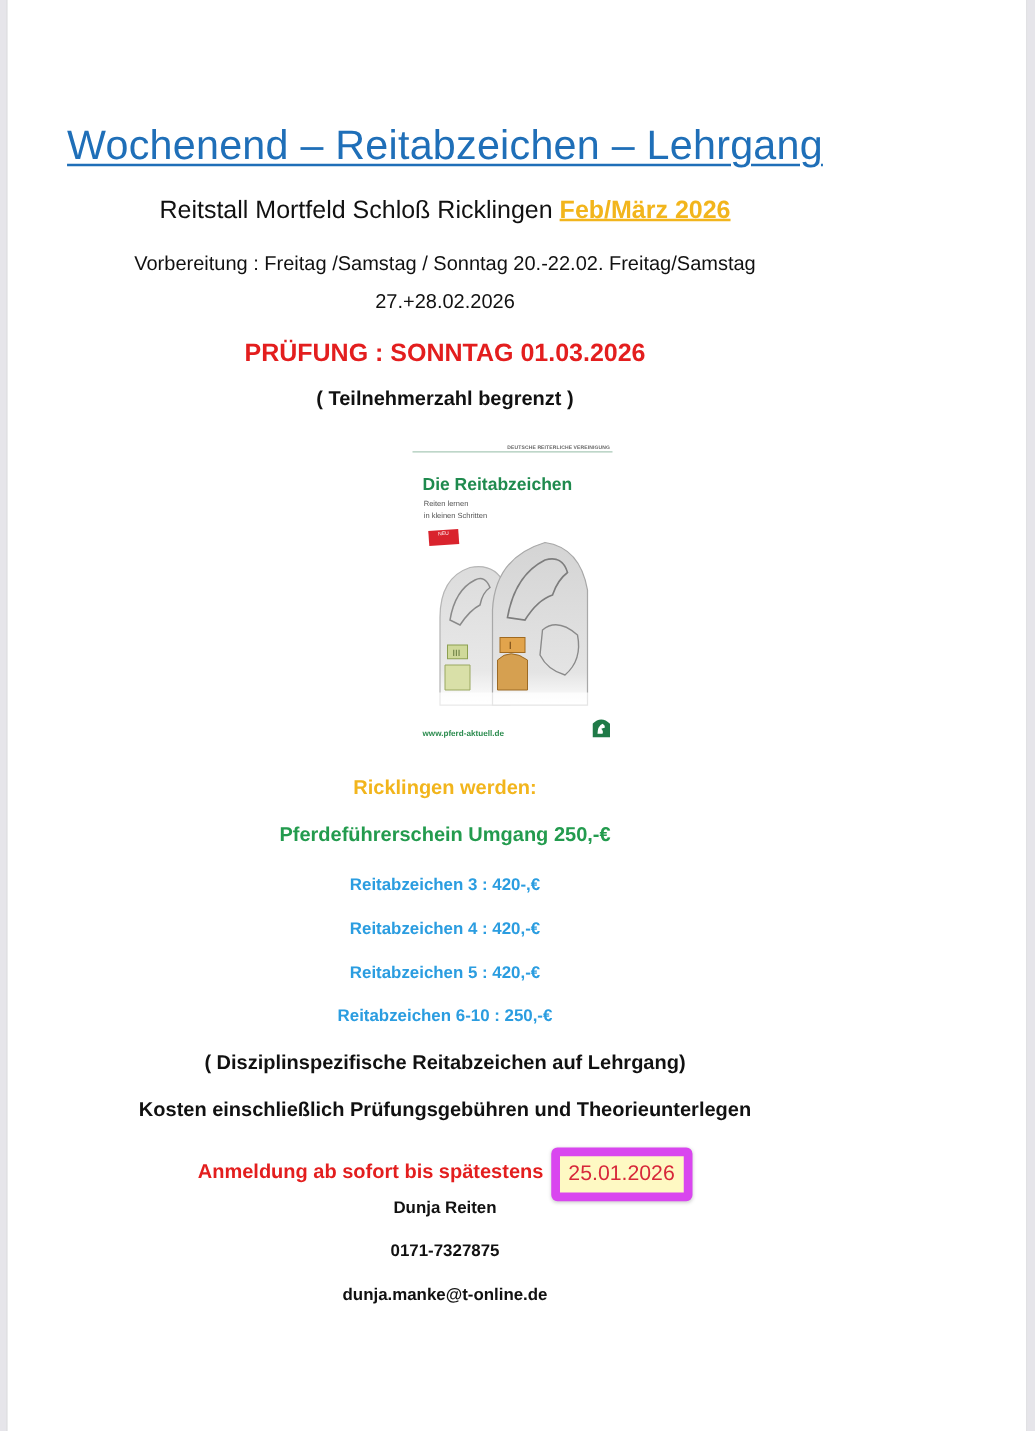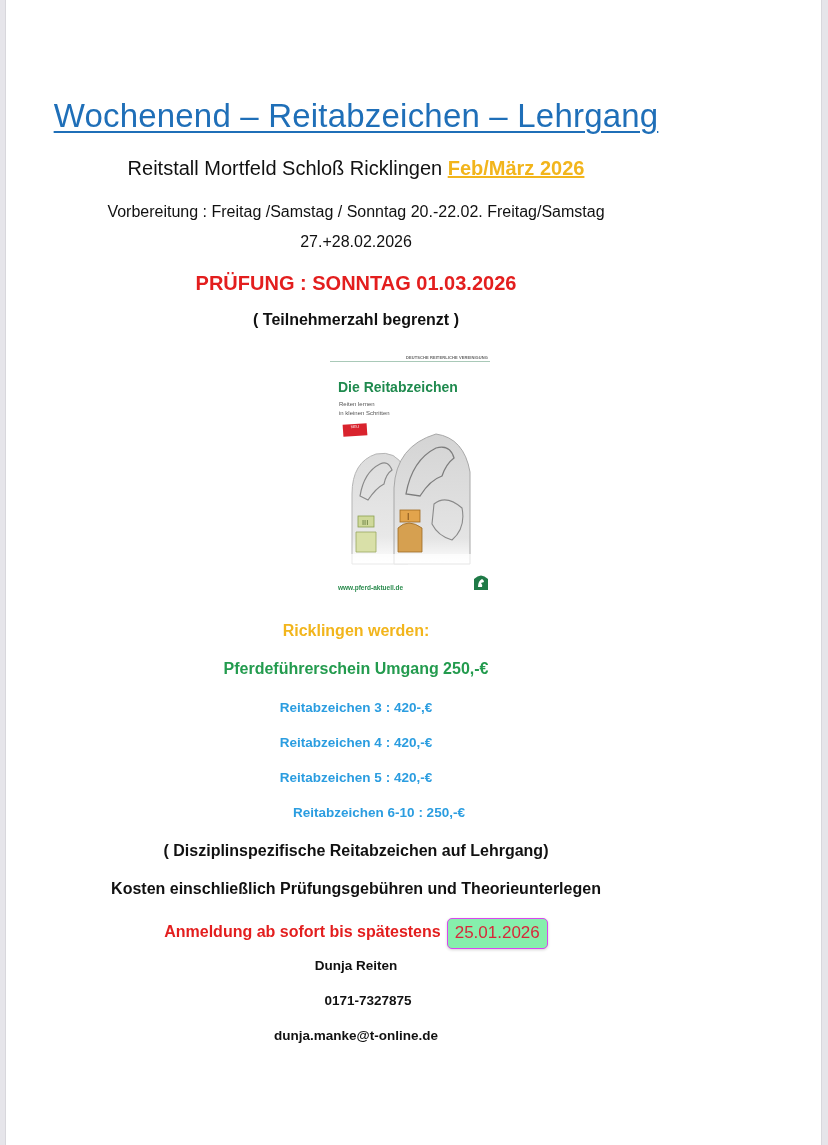--- a/index.html
+++ b/index.html
@@ -157,21 +157,21 @@
       font-weight: bold;
     }
     .badge-line {
       font-size: 13.5px;
       color: #2b9de0;
       font-weight: bold;
     }
     .b0 { top: 700px; }
     .b1 { top: 735px; }
     .b2 { top: 770px; }
-    .b3 { top: 805px; padding-left: 23px; }
+    .b3 { top: 805px; }
     .disc {
       top: 842px;
       font-size: 16px;
       color: #111;
       font-weight: bold;
     }
     .costs {
       top: 880px;
       font-size: 16px;
       color: #111;
@@ -186,34 +186,34 @@
       justify-content: center;
       align-items: center;
     }
     .reg .datebox {
       display: inline-block;
       margin-left: 6px;
       padding: 4px 7px 5px 7px;
       font-weight: normal;
       font-size: 17px;
       color: #d7283a;
-      background: #86efac;
-      border: 1px solid #d946ef;
+      background: #fef9c3;
+      border: 7px solid #d946ef;
       border-radius: 5px;
       box-shadow: 0 1px 3px rgba(0,0,0,0.18);
       position: relative;
       top: 2px;
     }
     .contact {
       font-size: 13.5px;
       color: #111;
       font-weight: bold;
     }
     .c0 { top: 958px; }
-    .c1 { top: 993px; padding-left: 12px; }
+    .c1 { top: 993px; }
     .c2 { top: 1028px; }
   </style>
 </head>
 <body>
 
 <div class="page"></div>
 
 <div class="line title">Wochenend – Reitabzeichen – Lehrgang</div>
 
 <div class="line subtitle">

